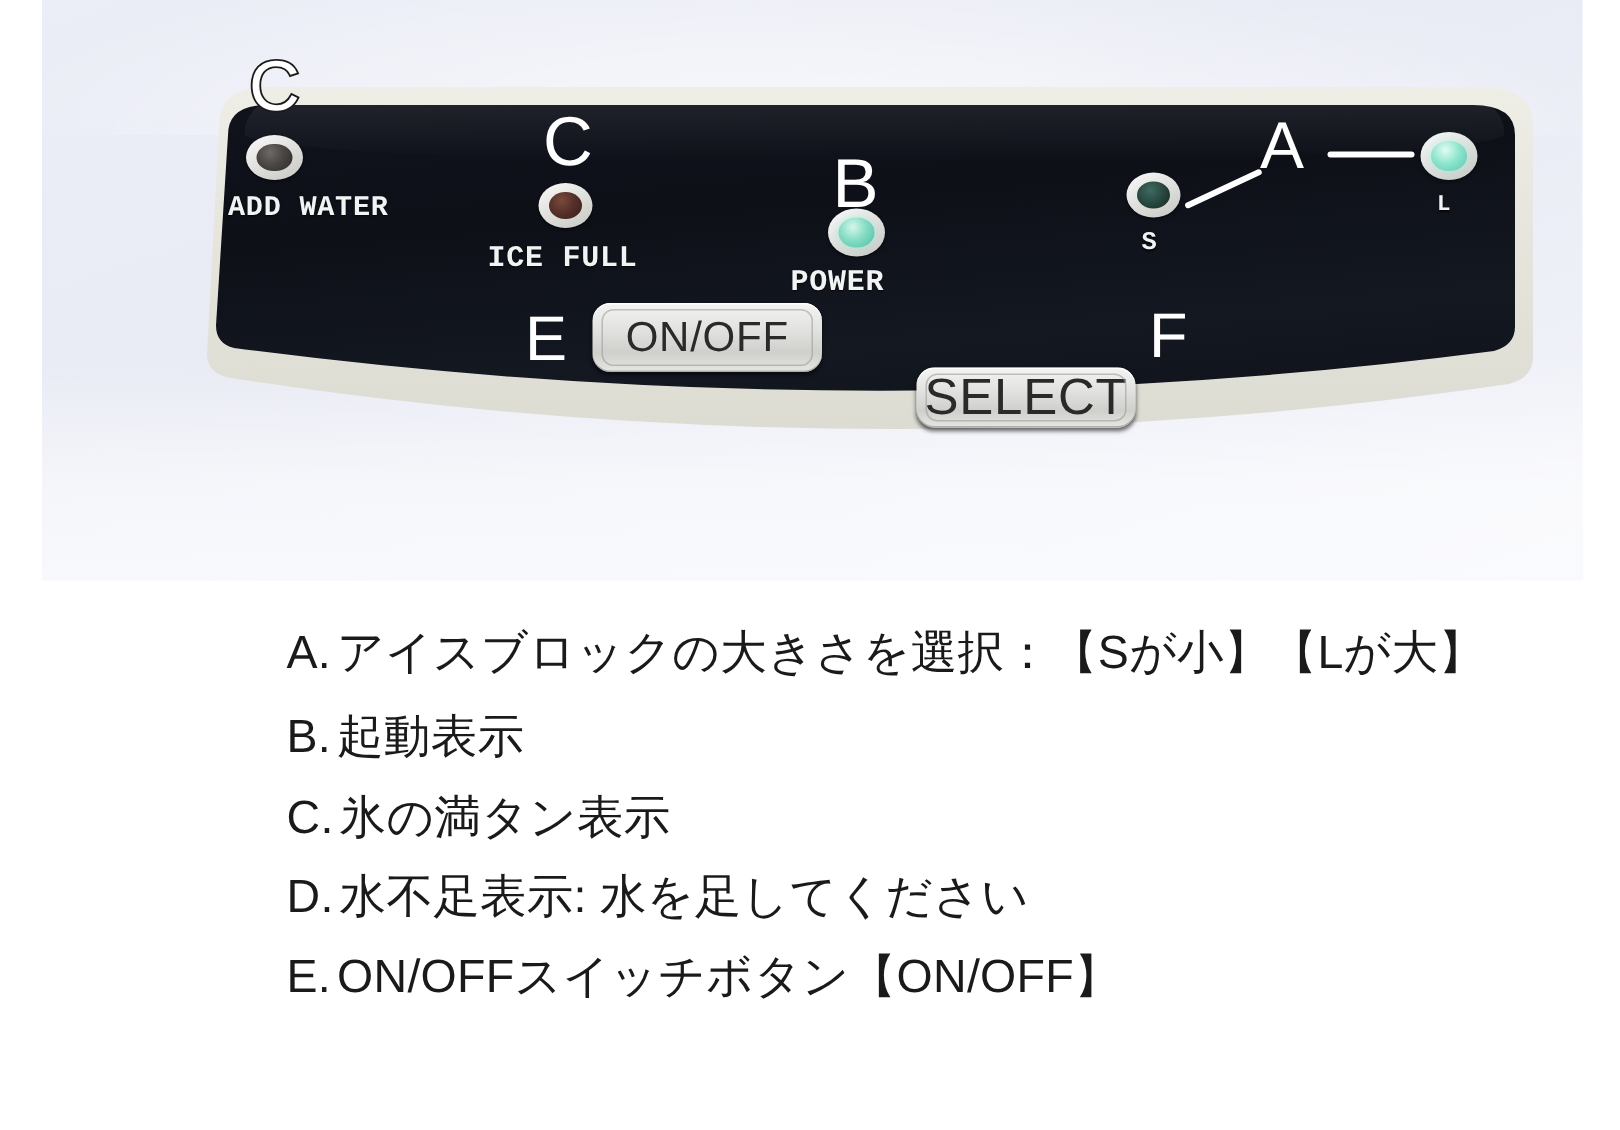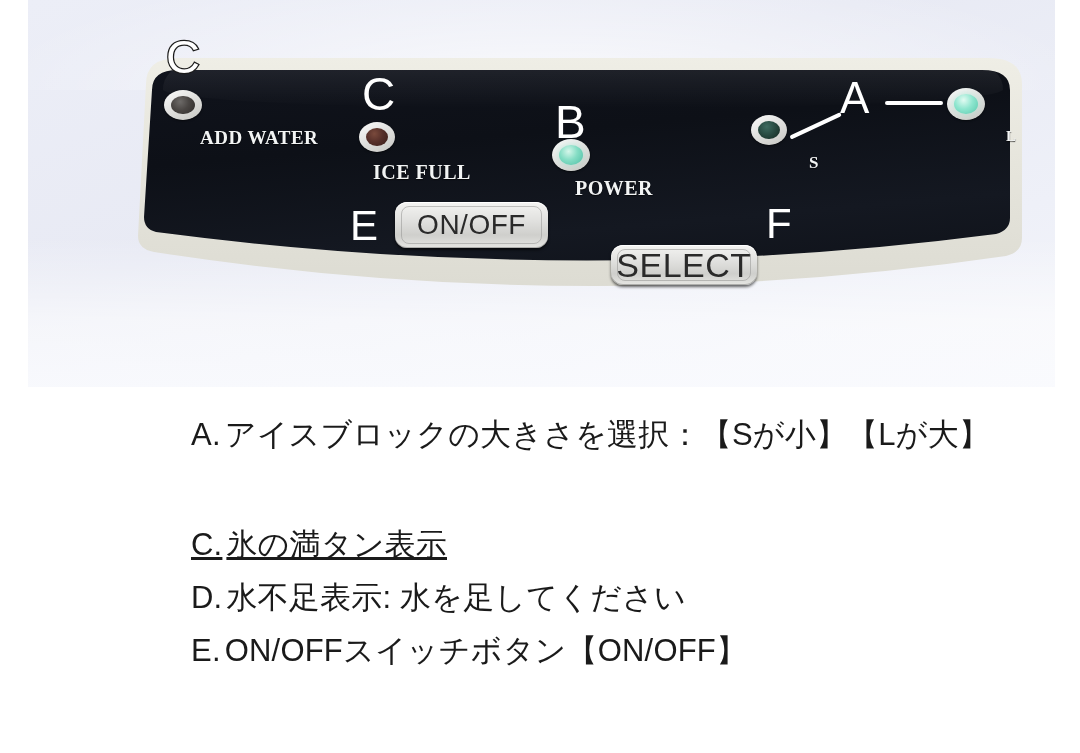--- a/index.html
+++ b/index.html
@@ -96,26 +96,25 @@
   .led-s        { left: 723px; top: 115px; width: 36px; height: 30px; }
   .led-s .lens { background: radial-gradient(circle at 40% 32%, #3e6b60 0%, #27483f 50%, #15271f 100%); }
 
   .led-l        { left: 919px; top: 88px; width: 38px; height: 32px; }
   .led-l .lens { background: radial-gradient(circle at 40% 30%, #e2fbf2 0%, #8fe6cf 45%, #56c8ac 100%); box-shadow: 0 0 7px rgba(160,245,220,.6); }
 
   
   .cap {
     position: absolute;
     color: #f2f4f4;
-    font-family: Liberation Serif, serif;
+    font-family: Liberation Mono, monospace;
     font-weight: bold;
     letter-spacing: .5px;
     white-space: nowrap;
     text-shadow: 0 1px 1px rgba(0,0,0,.7);
-    margin-left: 48px;
   }
   .cap-addwater { left: 124px; top: 127px; font-size: 19px; }
   .cap-icefull  { left: 297px; top: 161px; font-size: 20px; }
   .cap-power    { left: 499px; top: 177px; font-size: 20px; }
   .cap-s        { left: 733px; top: 153px; font-size: 17px; }
   .cap-l        { left: 930px; top: 128px; font-size: 15px; }
 
   
   .ann {
     position: absolute;
@@ -193,21 +192,21 @@
     color: #1a1a1a;
     font-family: "Liberation Sans", sans-serif;
     font-size: 31px;
     white-space: nowrap;
     letter-spacing: .2px;
     margin-left: 36px;
   }
   .legend-row .lk { margin-right: 4px; }
   .row0 { top: 27px; }
   .row1 { top: 83px; }
-  .row2 { top: 137px; text-decoration: underline; }
+  .row2 { top: 137px; }
   .row3 { top: 190px; }
   .row4 { top: 243px; }
   .row5 { top: 296px; }
 </style>
 </head>
 <body>
 
 <div id="photo">
   <div class="body-sheen"></div>
   <div class="body-sheen2"></div>
@@ -251,20 +250,23 @@
   <div class="leader leader-a-left"></div>
 
   <div class="btn btn-onoff">ON/OFF</div>
   <div class="btn btn-select">SELECT</div>
 </div>
 
 <div id="legend">
   <div class="legend-row row0">
     <span class="lk">A.</span><span>アイスブロックの大きさを選択：【Sが小】【Lが大】</span>
   </div>
+  <div class="legend-row row1">
+    <span class="lk">B.</span><span>起動表示</span>
+  </div>
   <div class="legend-row row2">
     <span class="lk">C.</span><span>氷の満タン表示</span>
   </div>
   <div class="legend-row row3">
     <span class="lk">D.</span><span>水不足表示: 水を足してください</span>
   </div>
   <div class="legend-row row4">
     <span class="lk">E.</span><span>ON/OFFスイッチボタン【ON/OFF】</span>
   </div>
 </div>

